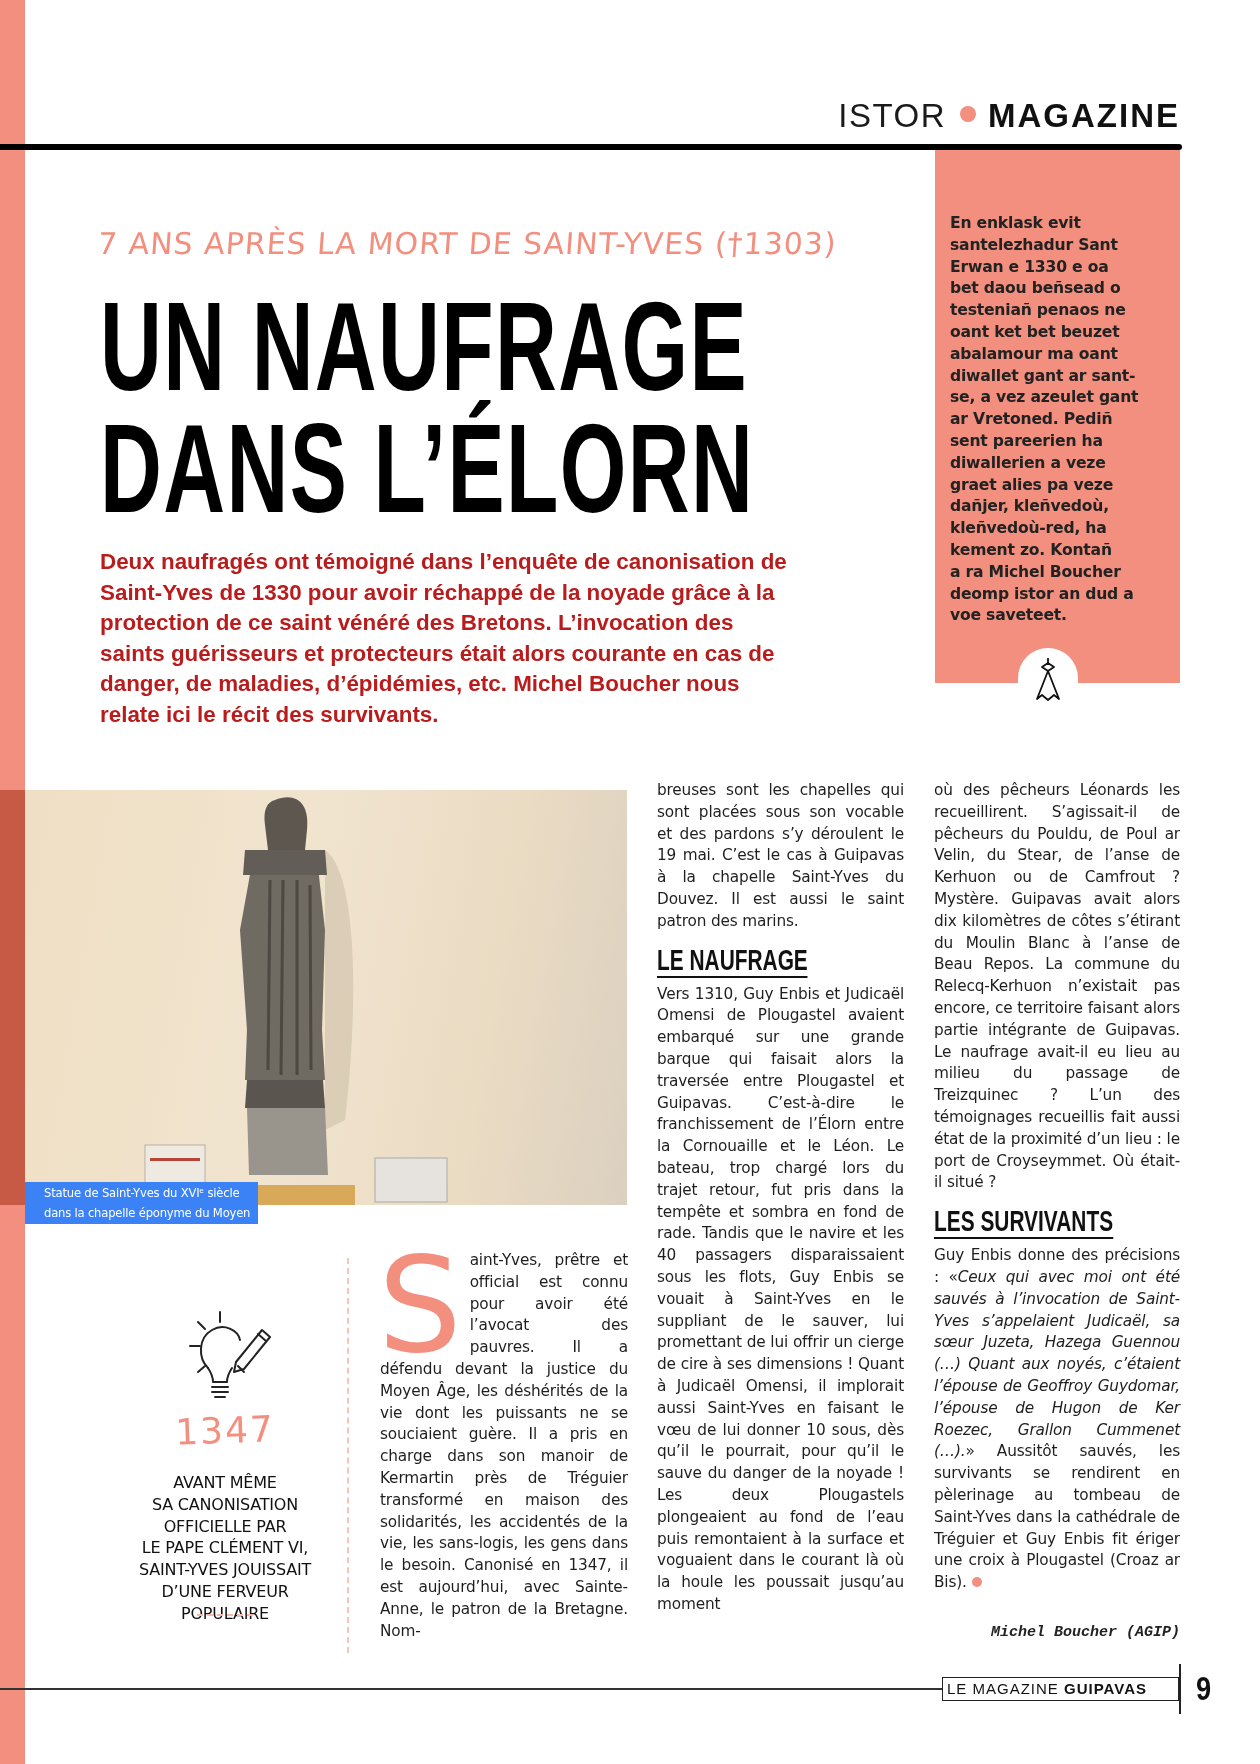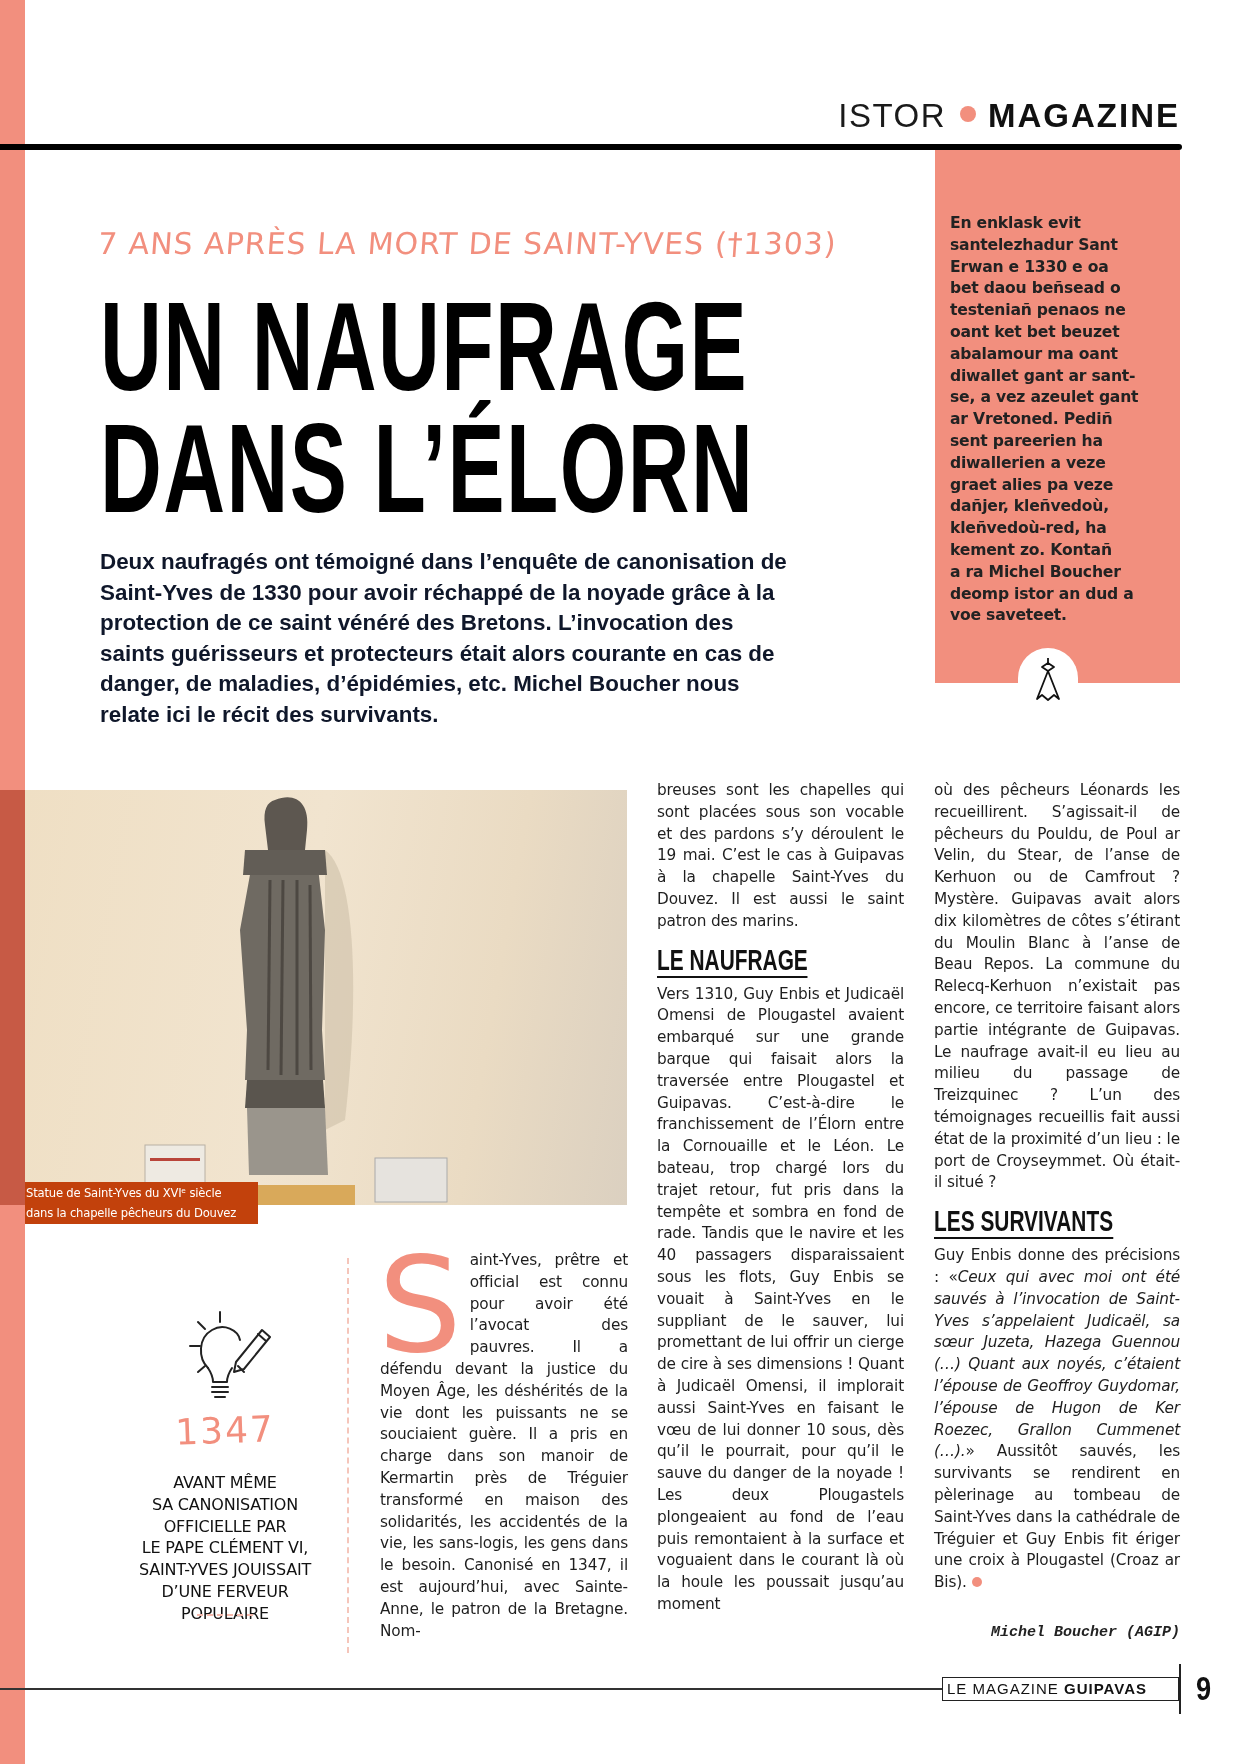--- a/index.html
+++ b/index.html
@@ -17,26 +17,26 @@
   .top-rule { position: absolute; left: 0; top: 144px; width: 1182px; height: 6px; background: #000; border-radius: 0 3px 3px 0; }
 
   .sidebox { position: absolute; left: 935px; top: 150px; width: 245px; height: 533px; background: #f28f7e; }
   .sidebox-text { position: absolute; left: 950px; top: 213px; width: 215px; text-align: left; font-weight: 700; font-size: 15.6px; line-height: 21.8px; color: #222; white-space: pre-line; font-family: "DejaVu Sans", sans-serif; letter-spacing: -0.2px; }
   .ermine-badge { position: absolute; left: 1018px; top: 648px; width: 60px; height: 60px; border-radius: 30px 30px 0 0; background: #fff; }
   .ermine-icon { position: absolute; left: 1030px; top: 655px; width: 36px; height: 48px; }
 
   .kicker { position: absolute; left: 98px; top: 226px; font-family: "DejaVu Sans", sans-serif; font-size: 30px; color: #f28f7e; letter-spacing: 1px; white-space: nowrap; font-weight: 400; transform: skewX(-4deg); }
   .headline { position: absolute; left: 100px; top: 286px; font-family: "Liberation Sans", sans-serif; font-weight: 700; font-size: 126px; line-height: 122px; color: #000; letter-spacing: 2px; transform: scaleX(0.68); transform-origin: left top; white-space: nowrap; }
 
-  .lede { position: absolute; left: 100px; top: 547px; width: 690px; font-weight: 700; font-size: 22.4px; line-height: 30.6px; color: #0f172a; font-family: "Liberation Sans", sans-serif; }
+  .lede { position: absolute; left: 100px; top: 547px; width: 690px; font-weight: 700; font-size: 22.4px; line-height: 30.6px; color: #b91c1c; font-family: "Liberation Sans", sans-serif; }
 
   .photo { position: absolute; left: 25px; top: 790px; width: 602px; height: 415px; overflow: hidden;
            background: linear-gradient(100deg, #efdfc4 0%, #f1e4cf 45%, #eadbc3 75%, #dbd0c0 100%); }
   .photo svg { position: absolute; left: 0; top: 0; }
-  .caption { position: absolute; left: 25px; top: 1182px; width: 233px; background: #c2410c; color: #fff; font-size: 11.6px; line-height: 20px; padding: 1px 0 1px 1px; font-family: "DejaVu Sans", sans-serif; letter-spacing: -0.2px; }
+  .caption { position: absolute; left: 25px; top: 1182px; width: 233px; background: #3b82f6; color: #fff; font-size: 11.6px; line-height: 20px; padding: 1px 0 1px 19px; font-family: "DejaVu Sans", sans-serif; letter-spacing: -0.2px; }
 
   .bulb-icon { position: absolute; left: 180px; top: 1308px; width: 100px; height: 100px; }
   .year { position: absolute; left: 150px; top: 1410px; width: 150px; text-align: center; font-family: "DejaVu Sans", sans-serif; font-size: 36px; color: #f28f7e; letter-spacing: 2px; transform: rotate(-2deg); }
   .callout { position: absolute; left: 115px; top: 1472px; width: 220px; text-align: center; font-weight: 400; font-size: 16px; line-height: 21.8px; color: #111; text-transform: uppercase; white-space: pre-line; font-family: "DejaVu Sans", sans-serif; letter-spacing: -0.2px; }
   .callout-dash { position: absolute; left: 197px; top: 1614px; width: 56px; border-top: 2px dashed #f5b8ab; }
   .vdash { position: absolute; left: 347px; top: 1258px; height: 395px; border-left: 2px dashed #f5c5ba; }
 
   .col { position: absolute; font-family: "DejaVu Sans", sans-serif; font-size: 15.3px; line-height: 21.8px; color: #1e1e1e; text-align: justify; hyphens: manual; letter-spacing: -0.15px; }
   .col p { margin: 0; }
   .col1 { left: 380px; top: 1250px; width: 248px; }
@@ -124,21 +124,21 @@
       <rect x="125" y="368" width="50" height="3" fill="#b9453a"></rect>
     </g>
     <g>
       <rect x="350" y="368" width="72" height="44" fill="#e6e3de" stroke="#aaa"></rect>
     </g>
     <rect x="230" y="395" width="100" height="20" fill="#d9a95a"></rect>
   </svg>
 </div>
 <div class="caption">
   <div>Statue de Saint-Yves du XVIᵉ siècle</div>
-  <div>dans la chapelle pêcheurs du Douvez</div>
+  <div>dans la chapelle éponyme du Moyen</div>
 </div>
 
 <svg class="bulb-icon" viewBox="0 0 100 100">
   <g fill="none" stroke="#222" stroke-width="2" stroke-linecap="round" stroke-linejoin="round">
     <path d="M40 4 L40 14"></path>
     <path d="M18 14 L25 21"></path>
     <path d="M10 38 L20 38"></path>
     <path d="M18 64 L25 58"></path>
     <path d="M58 58 L64 64"></path>
     <path d="M28 60 C18 50 18 30 32 22 C44 15 58 22 60 32"></path>

